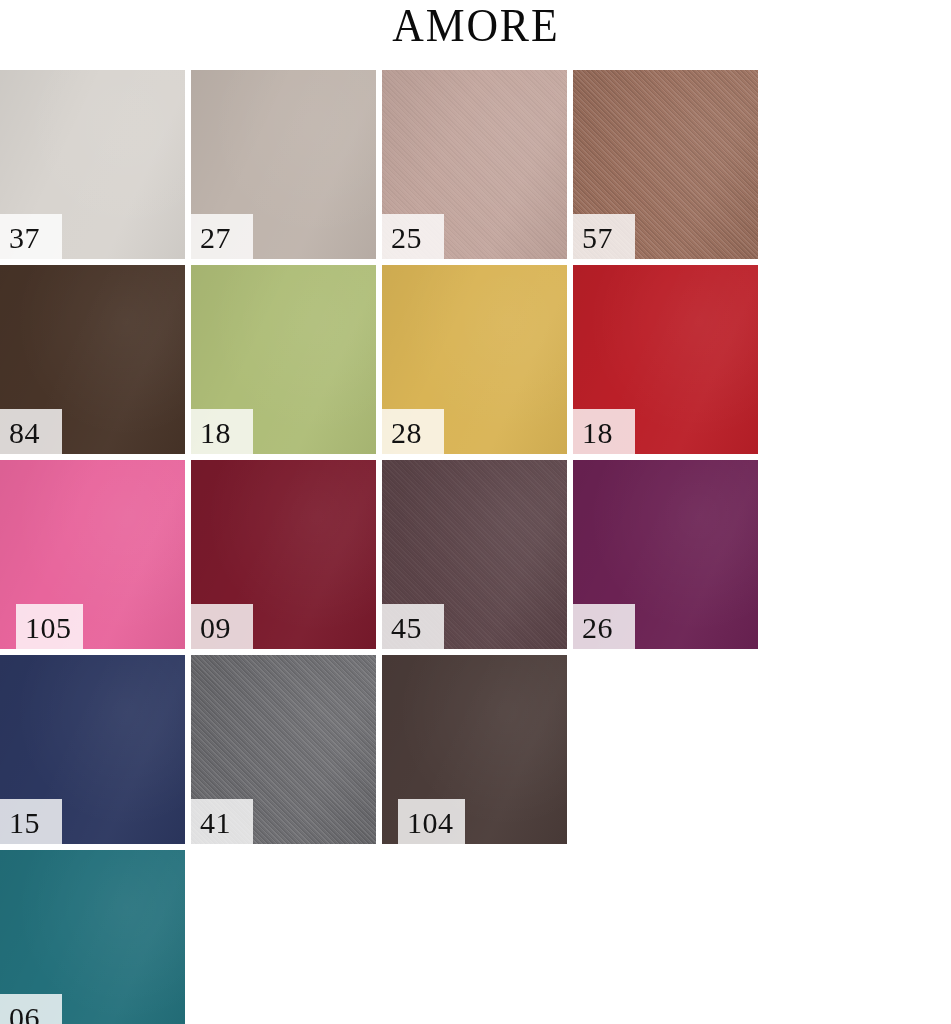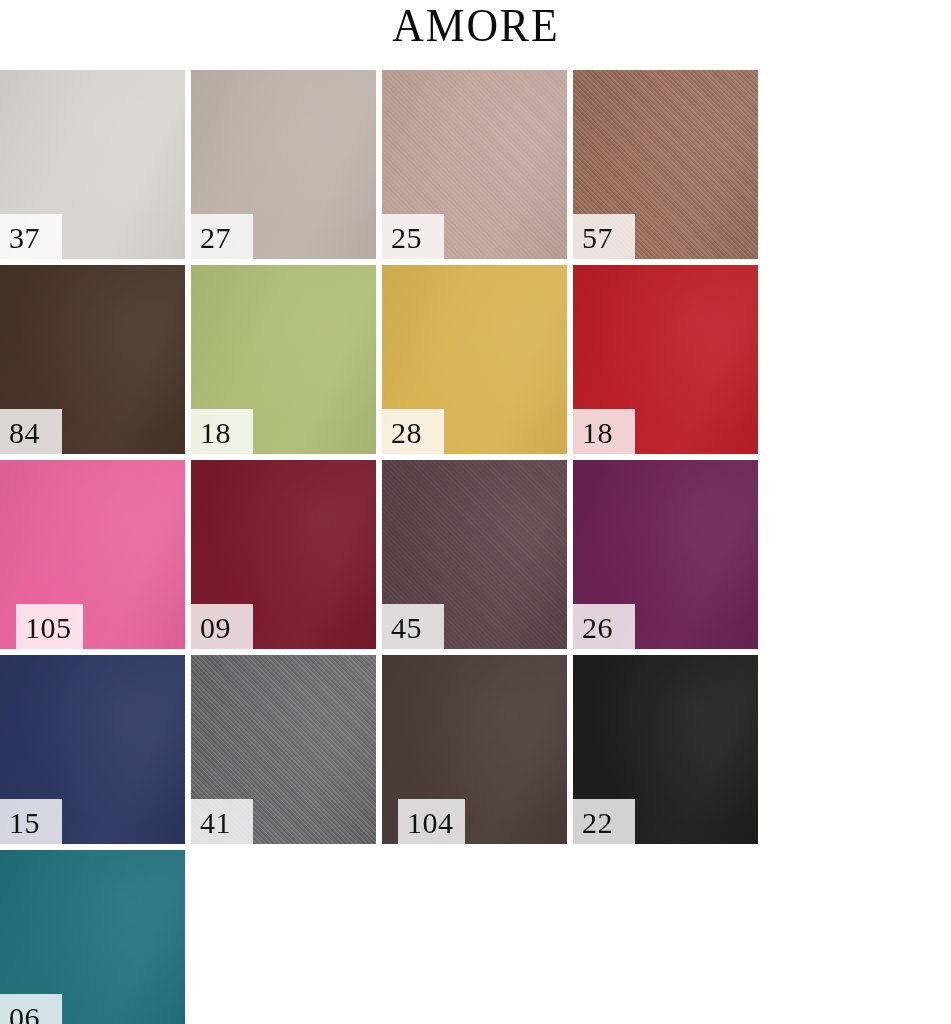--- a/index.html
+++ b/index.html
@@ -265,28 +265,20 @@
           </div>
         </div>
         <div class="swatch">
           <div class="swatch-fill" style="background: rgb(75, 60, 57);"></div>
           <div class="swatch-twill twill-none"></div>
           <div class="swatch-shade"></div>
           <div class="swatch-label wide">
             <span class="swatch-label-text">104</span>
           </div>
         </div>
-        <div class="swatch">
-          <div class="swatch-fill" style="background: rgb(30, 30, 28);"></div>
-          <div class="swatch-twill twill-none"></div>
-          <div class="swatch-shade"></div>
-          <div class="swatch-label">
-            <span class="swatch-label-text">22</span>
-          </div>
-        </div>
       </div>
       <div class="swatch-row">
         <div class="swatch">
           <div class="swatch-fill" style="background: rgb(35, 112, 123);"></div>
           <div class="swatch-twill twill-none"></div>
           <div class="swatch-shade"></div>
           <div class="swatch-label">
             <span class="swatch-label-text">06</span>
           </div>
         </div>

